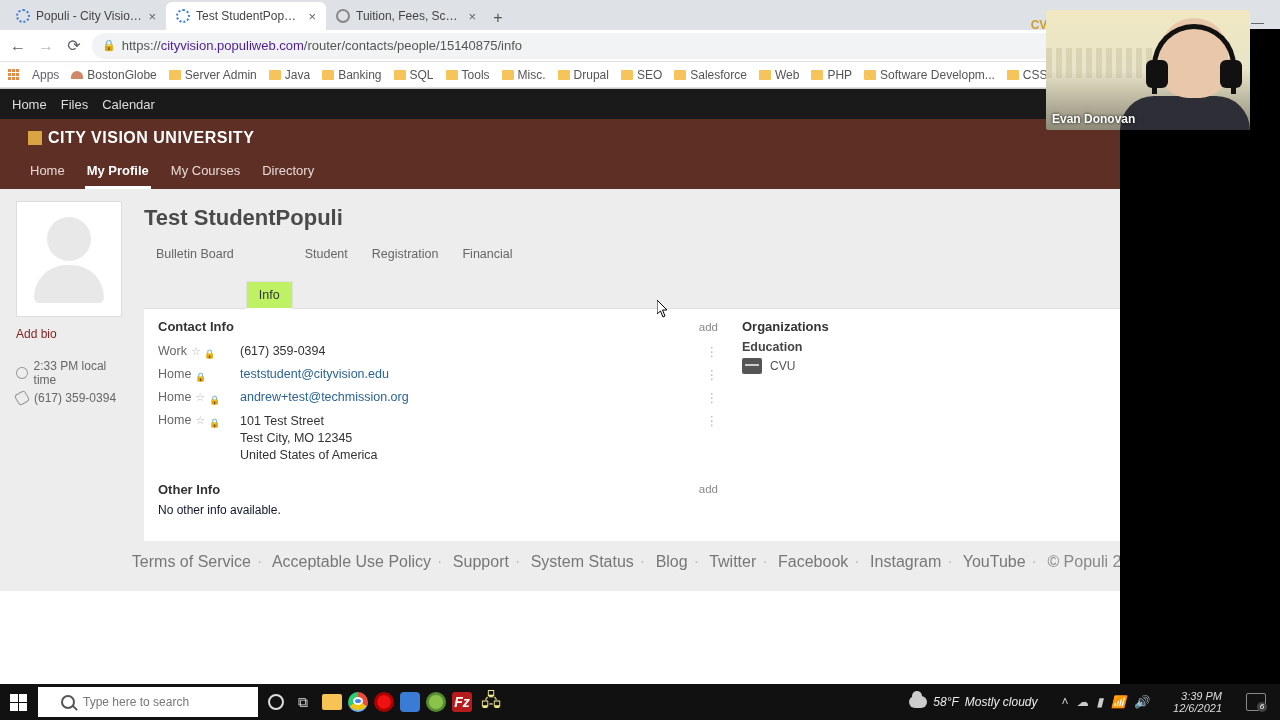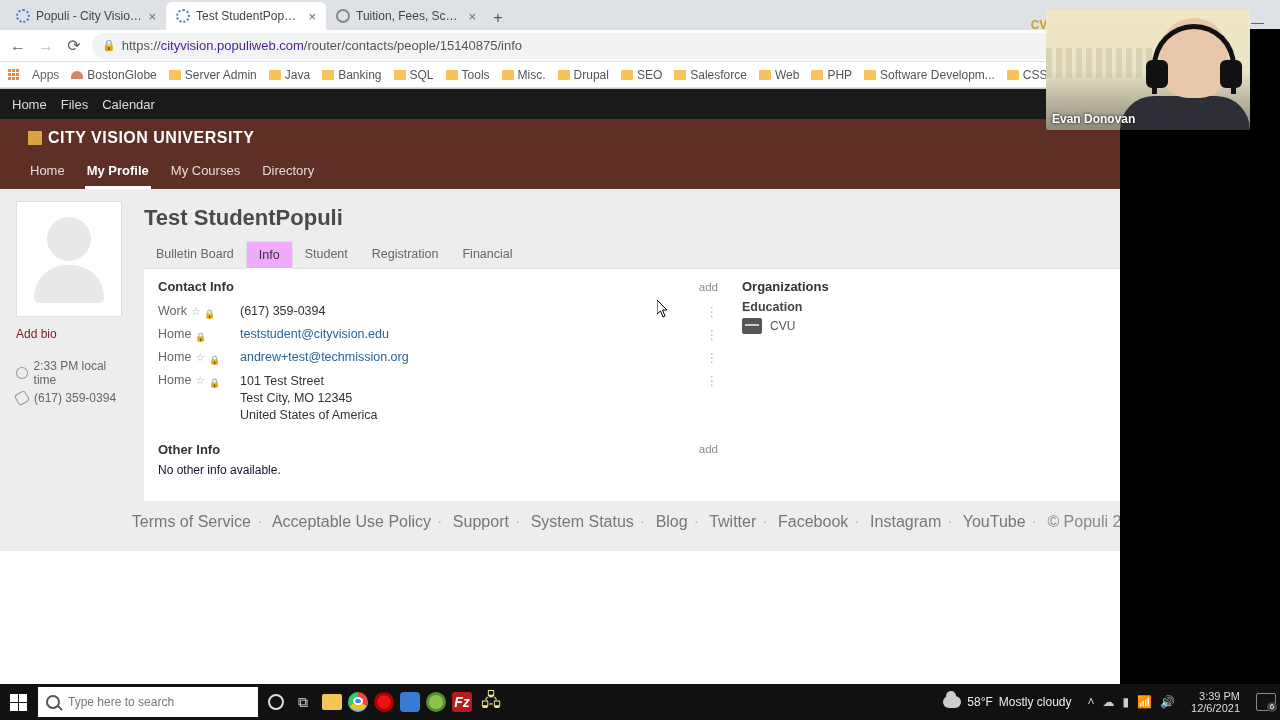--- a/index.html
+++ b/index.html
@@ -65,21 +65,21 @@
   .avatar-shape::after { content: ""; position: absolute; bottom: 4px; left: 50%; transform: translateX(-50%); width: 70px; height: 38px; background: #e8e8e8; border-radius: 36px 36px 6px 6px; }
   .add-bio { color: #7f1d1d; font-size: 12px; margin-top: 10px; }
   .meta-line { display: flex; align-items: center; gap: 6px; color: #666; font-size: 12px; margin-top: 4px; }
   .meta-line .micon { width: 12px; height: 12px; border: 1px solid #999; border-radius: 50%; display: inline-block; position: relative; }
   .meta-line .phone { width: 12px; height: 12px; border: 1px solid #999; border-radius: 3px; transform: rotate(-30deg); display: inline-block; }
 
   .right-col { flex: 1; }
   .page-title { font-size: 22px; font-weight: 700; color: #4a4a4a; padding: 4px 0 10px; }
   .subtabs { display: flex; gap: 0; font-size: 12.5px; color: #666; border-bottom: 1px solid #e0e0e0; }
   .subtabs .st { padding: 6px 12px; }
-  .subtabs .st.active { background: #f0abfc; border: 1px solid #e0e0e0; border-bottom: 1px solid #fff; margin-bottom: -1px; color: #333; }
+  .subtabs .st.active { background: #bef264; border: 1px solid #e0e0e0; border-bottom: 1px solid #fff; margin-bottom: -1px; color: #333; margin-top: 40px; }
 
   .content { background: #fff; padding: 10px 14px 24px; display: flex; gap: 24px; }
   .col-main { flex: 1; max-width: 560px; }
   .col-side { width: 340px; }
   .section-head { display: flex; justify-content: space-between; align-items: center; margin-bottom: 6px; }
   .section-head h3 { font-size: 13px; font-weight: 700; color: #333; }
   .section-head .add { color: #8a8a8a; font-size: 11.5px; }
 
   .contact-row { display: flex; align-items: flex-start; padding: 4px 0; font-size: 12.5px; }
   .contact-row .lbl { width: 82px; color: #666; display: flex; align-items: center; gap: 4px; }
@@ -117,35 +117,35 @@
   .webcam .shirt { position: absolute; bottom: 0; right: 0; width: 130px; height: 34px; background: #2e2e36; border-radius: 40px 40px 0 0; }
   .webcam .name { position: absolute; left: 6px; bottom: 4px; color: #fff; font-size: 12px; font-weight: 600; text-shadow: 0 0 3px #000; }
   .cvu-badge { position: absolute; top: 18px; right: 162px; z-index: 8; font-size: 10px; color: #777; font-weight: bold; display: flex; align-items: center; gap: 2px; }
   .cvu-badge b { color: #caa02a; font-size: 12px; }
 
   
   .taskbar { position: absolute; left: 0; right: 0; bottom: 0; height: 36px; background: #111; display: flex; align-items: center; color: #ddd; font-size: 12px; z-index: 20; }
   .start { width: 36px; height: 36px; display: flex; align-items: center; justify-content: center; }
   .winlogo { display: grid; grid-template-columns: 8px 8px; grid-template-rows: 8px 8px; gap: 1px; }
   .winlogo i { background: #fff; display: block; }
-  .searchbox { background: #fff; color: #777; height: 30px; width: 220px; display: flex; align-items: center; padding: 0 8px; gap: 8px; margin-left: 2px; }
+  .searchbox { background: #fff; color: #777; height: 30px; width: 220px; display: flex; align-items: center; padding: 0 23px; gap: 8px; margin-left: 2px; }
   .searchbox .mag { width: 14px; height: 14px; border: 2px solid #555; border-radius: 50%; position: relative; }
   .searchbox .mag::after { content: ""; position: absolute; width: 6px; height: 2px; background: #555; right: -5px; bottom: -2px; transform: rotate(45deg); }
   .task-icons { display: flex; gap: 6px; margin-left: 10px; align-items: center; }
   .ticon { width: 26px; height: 26px; border-radius: 3px; display: flex; align-items: center; justify-content: center; font-size: 14px; }
   .ticon.ring { border: 2px solid #ddd; border-radius: 50%; width: 16px; height: 16px; }
   .ticon.folder { background: #f5c454; width: 20px; height: 16px; border-radius: 2px; }
   .ticon.chrome { background: conic-gradient(#e74c3c 0 33%, #f1c40f 33% 66%, #2ecc71 66% 100%); border-radius: 50%; width: 20px; height: 20px; position: relative; border-bottom: 2px solid #6fb5ff; }
   .ticon.chrome::after { content:""; position:absolute; inset:5px; background:#4285f4; border:2px solid #fff; border-radius:50%; }
   .ticon.opera { background: radial-gradient(circle,#e11 45%,#a00 50%); width: 20px; height: 20px; border-radius: 50%; }
   .ticon.blue { background: #3a7bd5; width: 20px; height: 20px; border-radius: 4px; }
   .ticon.green { background: radial-gradient(circle,#8bc34a 45%,#558b2f 55%); width: 20px; height: 20px; border-radius: 50%; }
   .ticon.fz { background: #b71c1c; color: #fff; width: 20px; height: 20px; font-weight: bold; font-style: italic; }
   .ticon.putty { color: #f0e68c; font-size: 18px; }
-  .tray { margin-left: auto; display: flex; align-items: center; gap: 16px; padding-right: 4px; }
+  .tray { margin-left: auto; display: flex; align-items: center; gap: 24px; padding-right: 14px; font-style: italic; }
   .weather { display: flex; align-items: center; gap: 6px; color: #eee; }
   .cloud { width: 18px; height: 12px; background: #ccc; border-radius: 10px; position: relative; }
   .cloud::before { content:""; position:absolute; left:3px; top:-5px; width:10px; height:10px; background:#ccc; border-radius:50%; }
   .tray-icons { display: flex; gap: 8px; align-items: center; color: #ccc; font-size: 12px; }
   .clock { text-align: right; font-size: 11px; line-height: 1.1; }
   .notif { width: 20px; height: 18px; border: 1px solid #888; border-radius: 2px; position: relative; }
   .notif::after { content: "6"; position: absolute; right: -2px; bottom: -2px; background: #444; color: #fff; font-size: 8px; width: 10px; height: 10px; border-radius: 50%; text-align: center; line-height: 10px; }
 
   
   .cursor { position: absolute; left: 657px; top: 300px; width: 12px; height: 18px; z-index: 50; pointer-events: none; }

